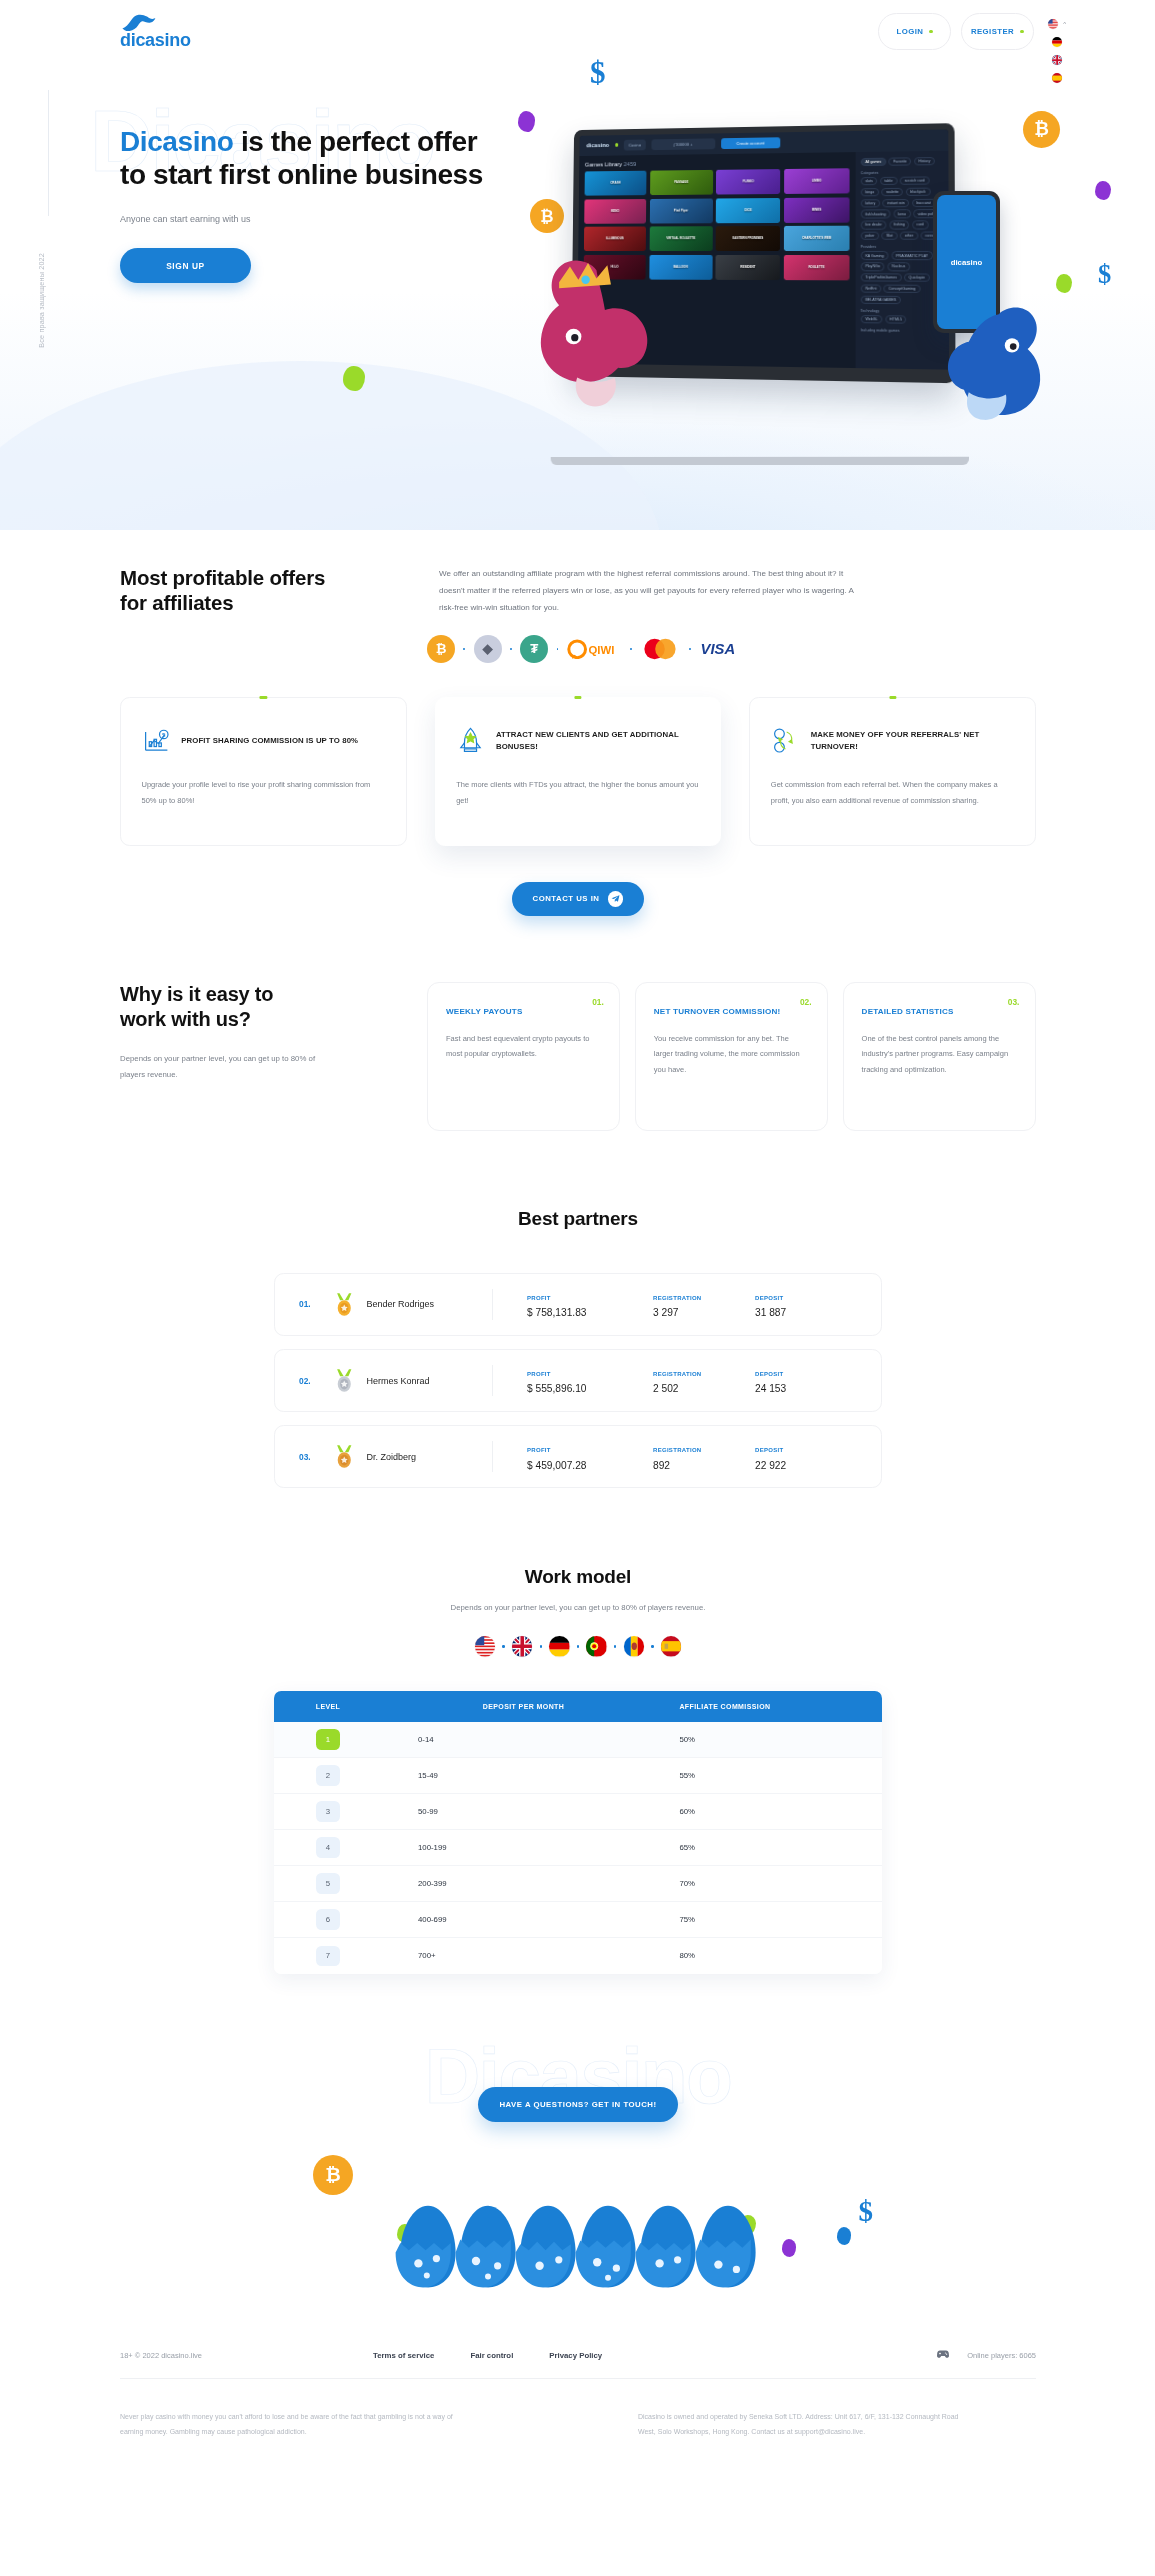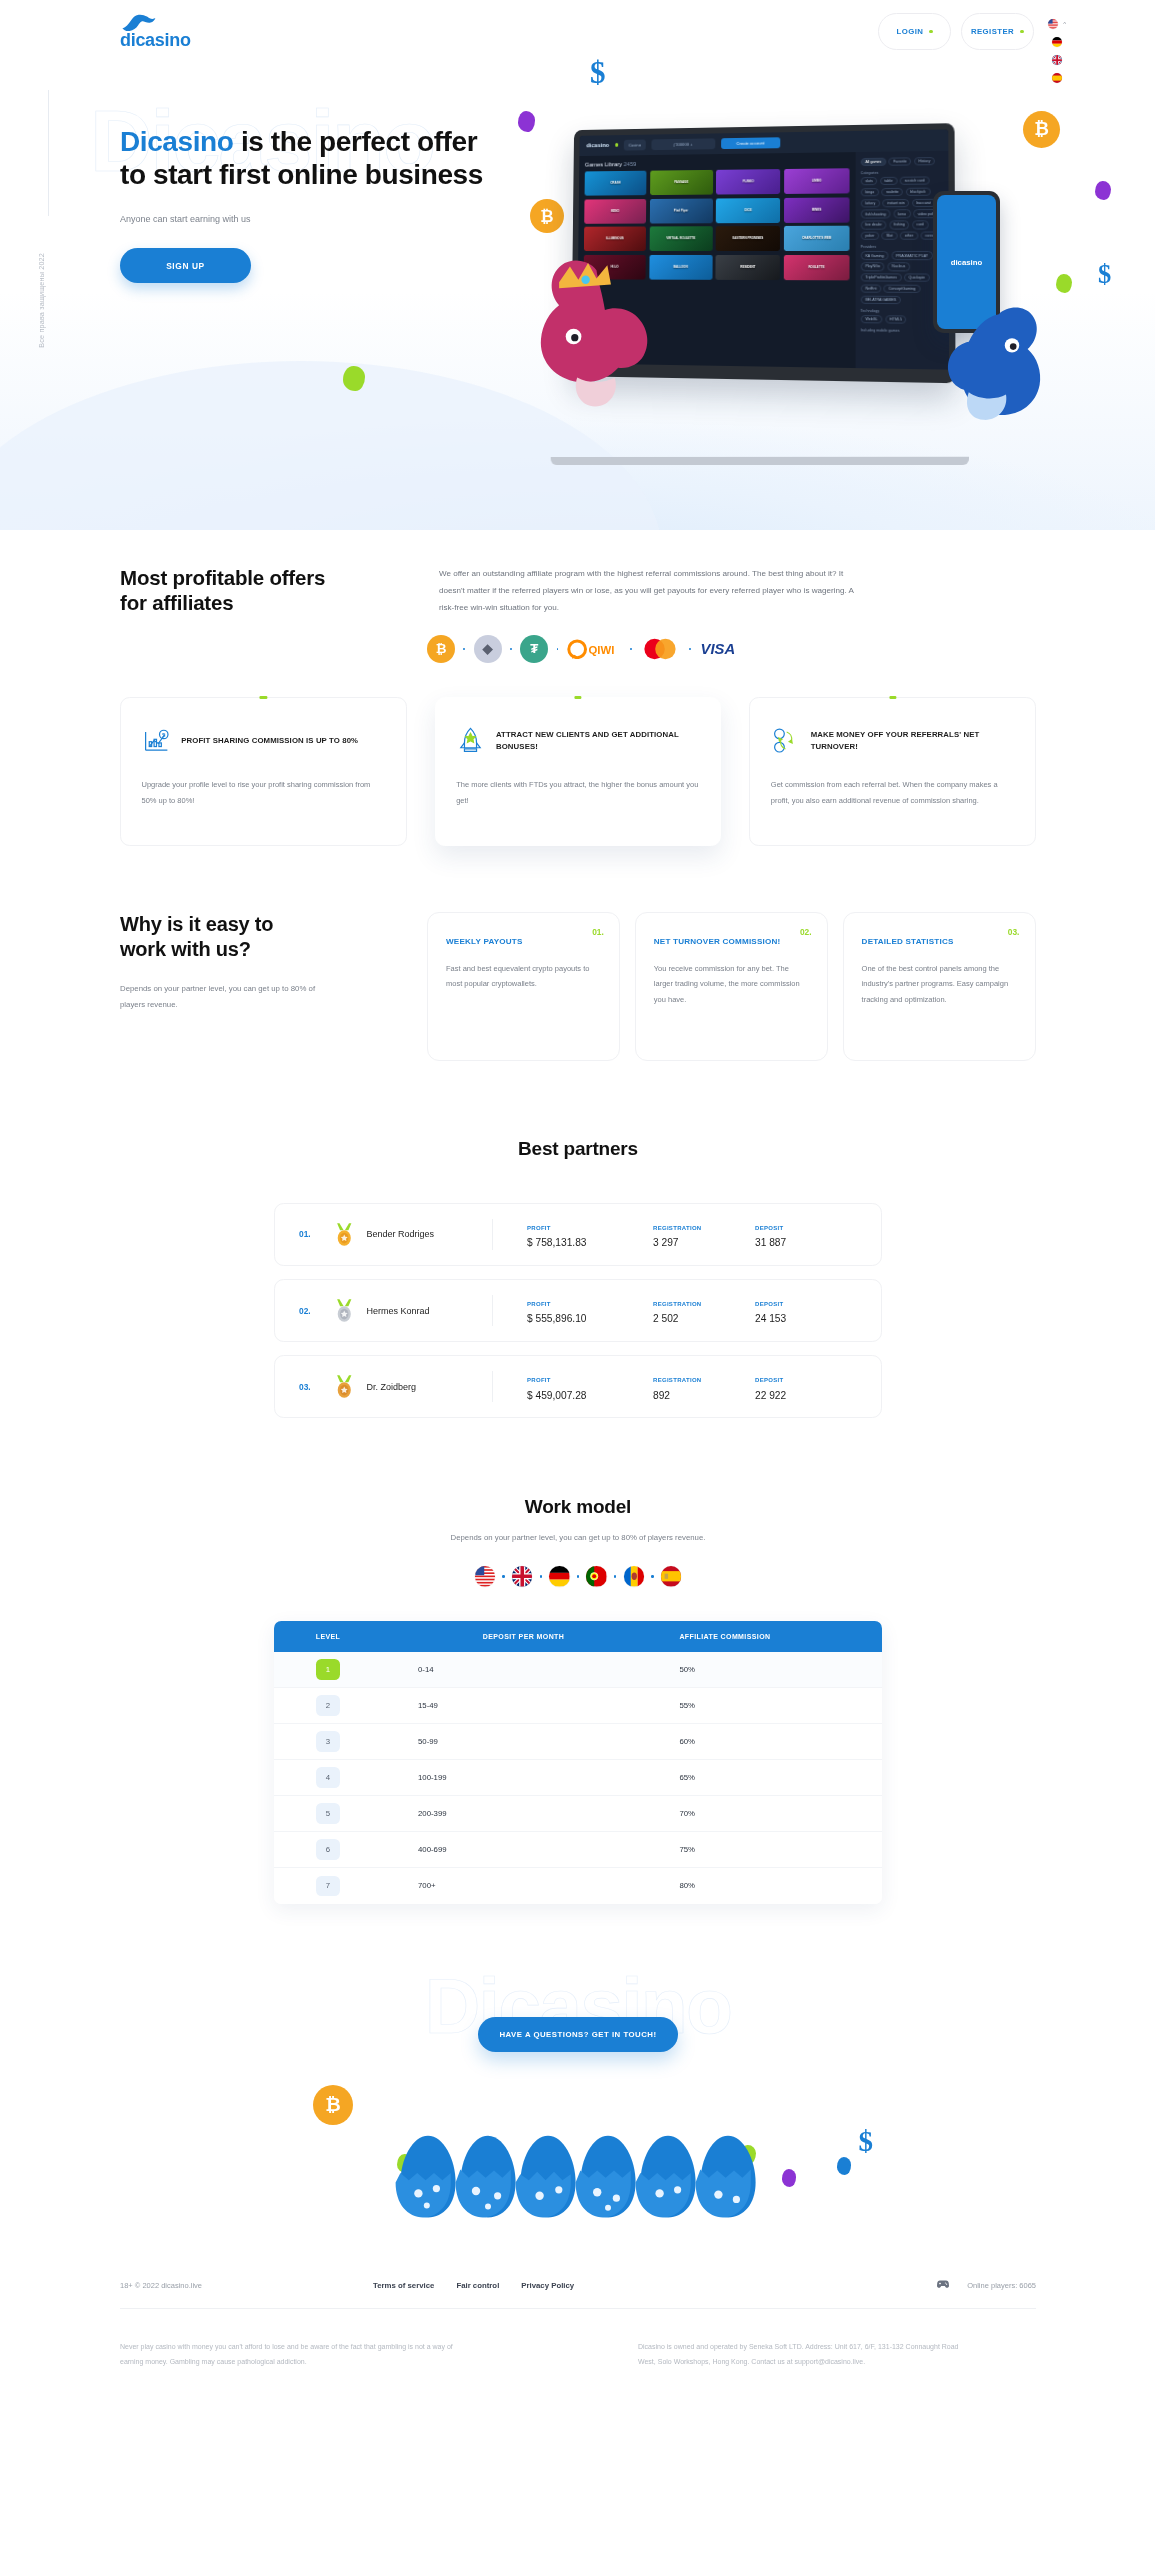--- a/index.html
+++ b/index.html
@@ -220,21 +220,21 @@
     background:#1a7fd4; color:#fff; font-size:7.8px; font-weight:700; letter-spacing:0.5px; cursor:pointer;
     box-shadow:0 8.4px 18px rgba(26,127,212,.26);
   }
   .eggs { position:relative; margin:43px auto 0; width:494px; height:126px; display:flex; align-items:flex-end; justify-content:center; gap:-3.6px; }
   .egg { width:72px; height:90px; position:relative; margin:0 -6px; }
 
   
   footer.site-footer { margin-top:42px; padding: 0 120px 36px; position:relative; }
   .f-top { display:flex; align-items:center; height:45px; }
   .f-copy { font-size:7.5px; color:#9aa0a9; width:253px; }
-  .f-links { display:flex; gap:22px; }
+  .f-links { display:flex; gap:36px; }
   .f-links a { font-size:7.8px; color:#3b4250; text-decoration:none; font-weight:600; }
   .f-online { margin-left:auto; display:flex; align-items:center; gap:18px; font-size:7.5px; color:#9aa0a9; }
   .f-rule { height:0.6px; background:#eef0f3; }
   .f-bottom { display:flex; gap:181px; padding-top:30px; }
   .f-disc { font-size:7px; line-height:2.2; color:#b4b9c1; max-width:337px; }
 </style>
 </head>
 <body>
 
 <div class="page">
@@ -557,20 +557,30 @@
                 <path d="M24 38c-6-2-9-8-8-14" stroke="#9ada2a"></path>
                 <path d="M18 22l-4 3-1-5z" fill="#9ada2a" stroke="#9ada2a"></path>
               </svg>
           </span>
           <h3 class="card3-title">MAKE MONEY OFF YOUR REFERRALS' NET TURNOVER!</h3>
         </div>
         <p class="card3-text">Get commission from each referral bet. When the company makes a profit, you also earn additional revenue of commission sharing.</p>
       </div>
     </div>
 
+    <div class="contact-wrap">
+      <button class="contact-btn">
+        <span>CONTACT US IN</span>
+        <span class="tg-circle">
+          <svg width="9" height="9" viewBox="0 0 16 16">
+              <path d="M15 2L1 7.5l3.8 1.3L13 4l-6.4 6.2.3 3.8 2-2.6 3.4 2.5z" fill="#1a7fd4"></path>
+            </svg>
+        </span>
+      </button>
+    </div>
   </section>
 
   <section class="why">
     <div class="why-left">
       <h2 class="why-h">
         <span>Why is it easy to</span><br>
         <span>work with us?</span>
       </h2>
       <p class="why-p">Depends on your partner level, you can get up to 80% of players revenue.</p>
     </div>

